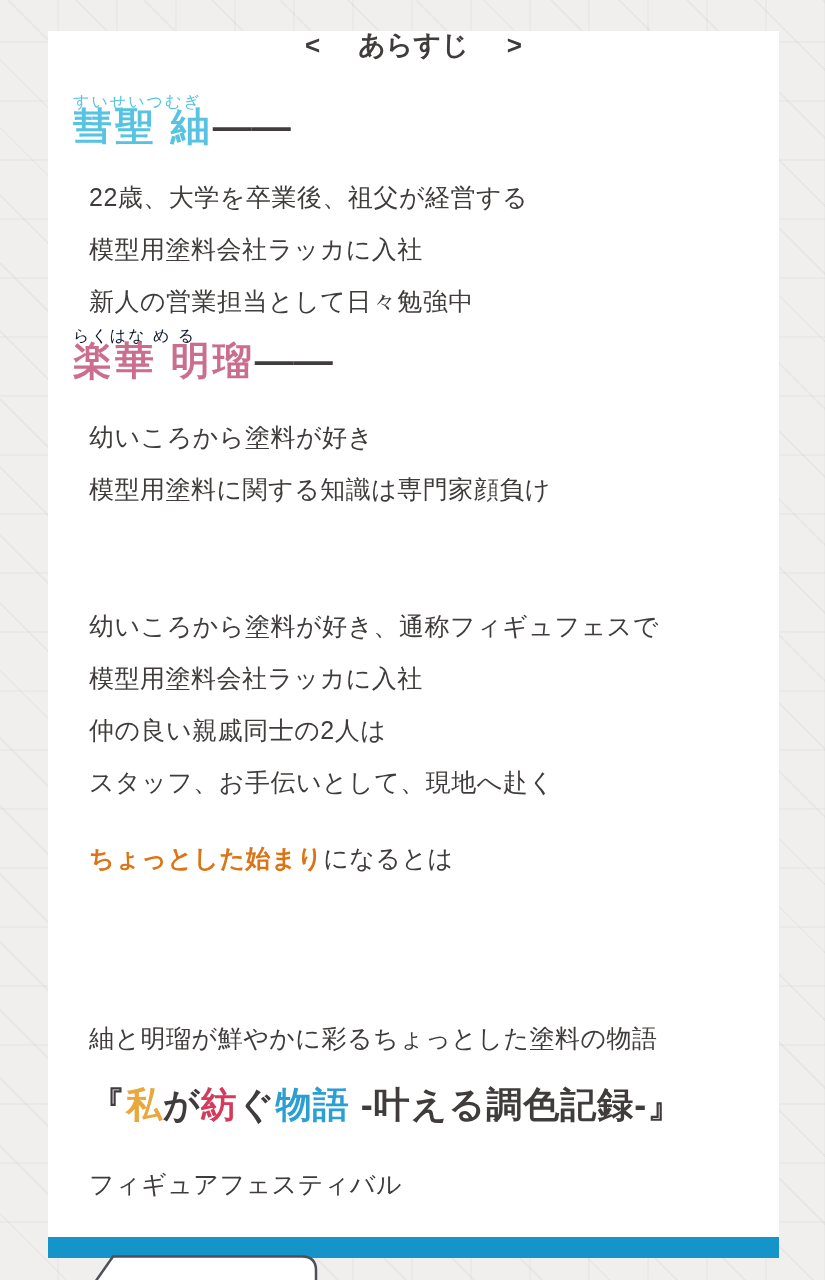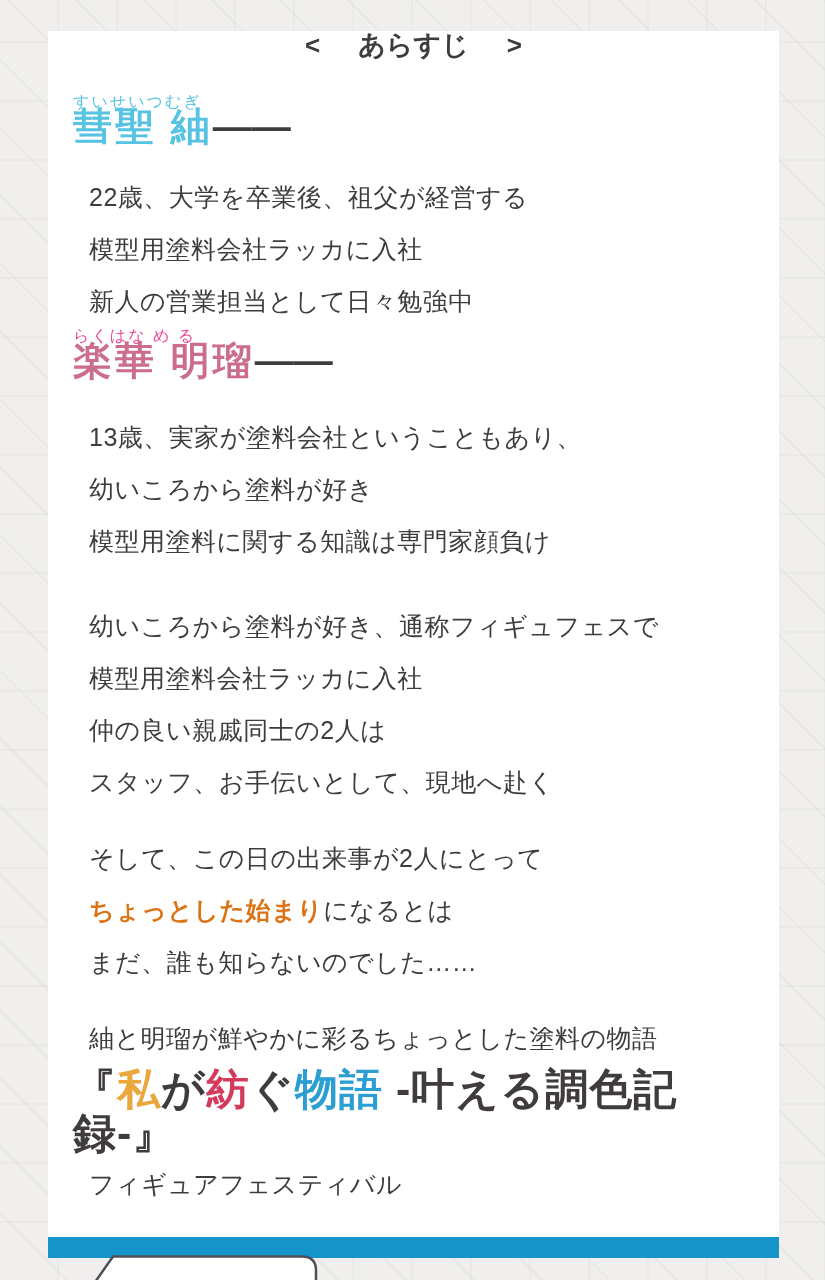--- a/index.html
+++ b/index.html
@@ -22,21 +22,21 @@
     display:flex;justify-content:center;align-items:center;gap:32px;
     font-size:27px;font-weight:bold;color:#3f3c3b;line-height:38px;
   }
   .nav-arrow{cursor:pointer;font-weight:bold;padding:0 6px;background:none;border:none;
     font-size:26px;color:#3f3c3b;font-family:inherit;}
   .furigana{font-size:16px;font-weight:normal;letter-spacing:2px;line-height:18px;}
   .char-name{font-size:39px;font-weight:bold;letter-spacing:3px;line-height:34px;}
   .char-dashes{color:#3f3c3b;letter-spacing:0;}
   .body-text{font-size:25px;line-height:52px;color:#3f3c3b;letter-spacing:0.5px;margin:16px;}
   .highlight{font-weight:bold;}
-  .title-line{font-size:43px;font-weight:bold;letter-spacing:1px;line-height:44px;color:#3f3c3b;margin:0;}
+  .title-line{font-size:36px;font-weight:bold;letter-spacing:1px;line-height:44px;color:#3f3c3b;margin:16px;}
   .accent-bar{position:absolute;left:48px;top:1237px;width:731px;height:21px;}
   .bubble-svg{position:absolute;left:84px;top:1255px;width:250px;height:40px;}
 </style>
 </head>
 <body>
 
 <div class="card">
 
   <div class="section-header">
     <button class="nav-arrow">&lt;</button>
@@ -47,41 +47,38 @@
   <div class="abs furigana" style="top: 62px; color: rgb(86, 195, 226);">すいせいつむぎ</div>
   <div class="abs char-name" style="top:79px">
     <span style="color: rgb(86, 195, 226);">彗聖 紬</span><span class="char-dashes">――</span>
   </div>
   <div class="abs body-text" style="top:124px">
     <div>22歳、大学を卒業後、祖父が経営する</div>
     <div>模型用塗料会社ラッカに入社</div>
     <div>新人の営業担当として日々勉強中</div>
   </div>
 
-  <div class="abs furigana" style="top: 296px; color: #ec4899;">らくはな め る</div>
+  <div class="abs furigana" style="top: 296px; color: #0f172a;">らくはな め る</div>
   <div class="abs char-name" style="top:313px">
     <span style="color: rgb(203, 110, 141); margin-top: 19px;">楽華 明瑠</span><span class="char-dashes">――</span>
   </div>
   <div class="abs body-text" style="top:364px">
-    <div>13歳、実家が塗料会社ということもあり、</div>
     <div>幼いころから塗料が好き</div>
     <div>模型用塗料に関する知識は専門家顔負け</div>
   </div>
 
   <div class="abs body-text" style="top:553px">
     <div>幼いころから塗料が好き、通称フィギュフェスで</div>
     <div>模型用塗料会社ラッカに入社</div>
     <div>仲の良い親戚同士の2人は</div>
     <div>スタッフ、お手伝いとして、現地へ赴く</div>
   </div>
 
   <div class="abs body-text" style="top:785px">
-    <div>そして、この日の出来事が2人にとって</div>
     <div><span class="highlight" style="color: rgb(220, 116, 21);">ちょっとした始まり</span><span>になるとは</span></div>
-    <div>まだ、誰も知らないのでした……</div>
   </div>
 
   <p class="abs body-text" style="top:965px">紬と明瑠が鮮やかに彩るちょっとした塗料の物語</p>
 
   <p class="abs title-line" style="top:1036px"><span style="color: rgb(63, 60, 59);">『</span><span style="color: rgb(233, 167, 61);">私</span><span style="color: rgb(63, 60, 59);">が</span><span style="color: rgb(212, 58, 91);">紡</span><span style="color: rgb(63, 60, 59);">ぐ</span><span style="color: rgb(43, 159, 211);">物語</span><span style="color: rgb(63, 60, 59);"> -叶える調色記録-』</span></p>
 
   <p class="abs body-text" style="top:1111px">フィギュアフェスティバル</p>
 
 </div>
 

